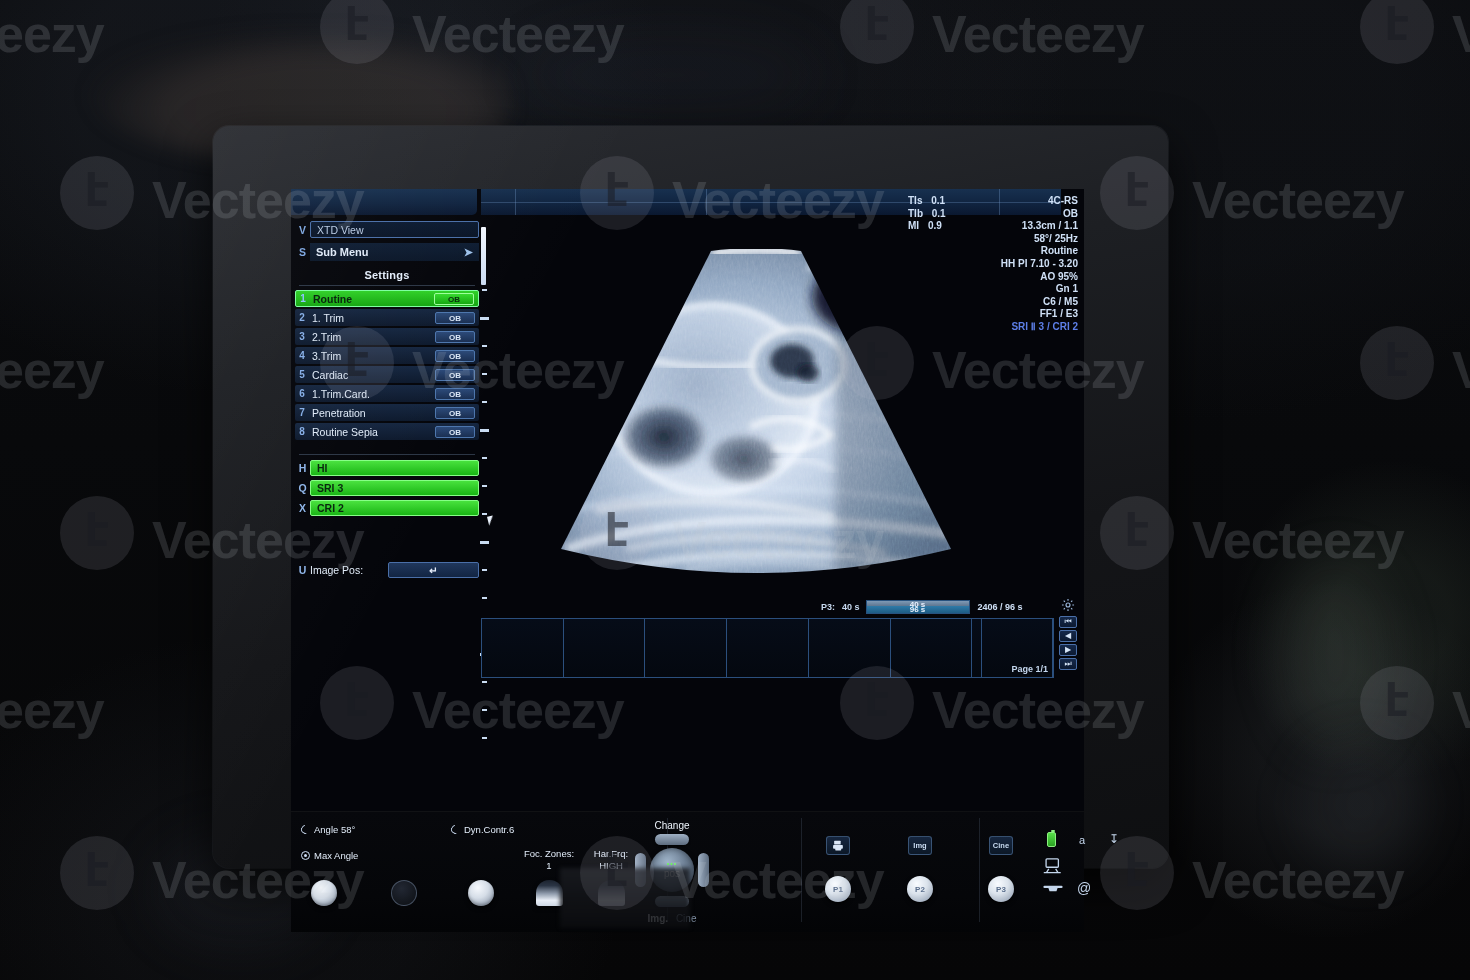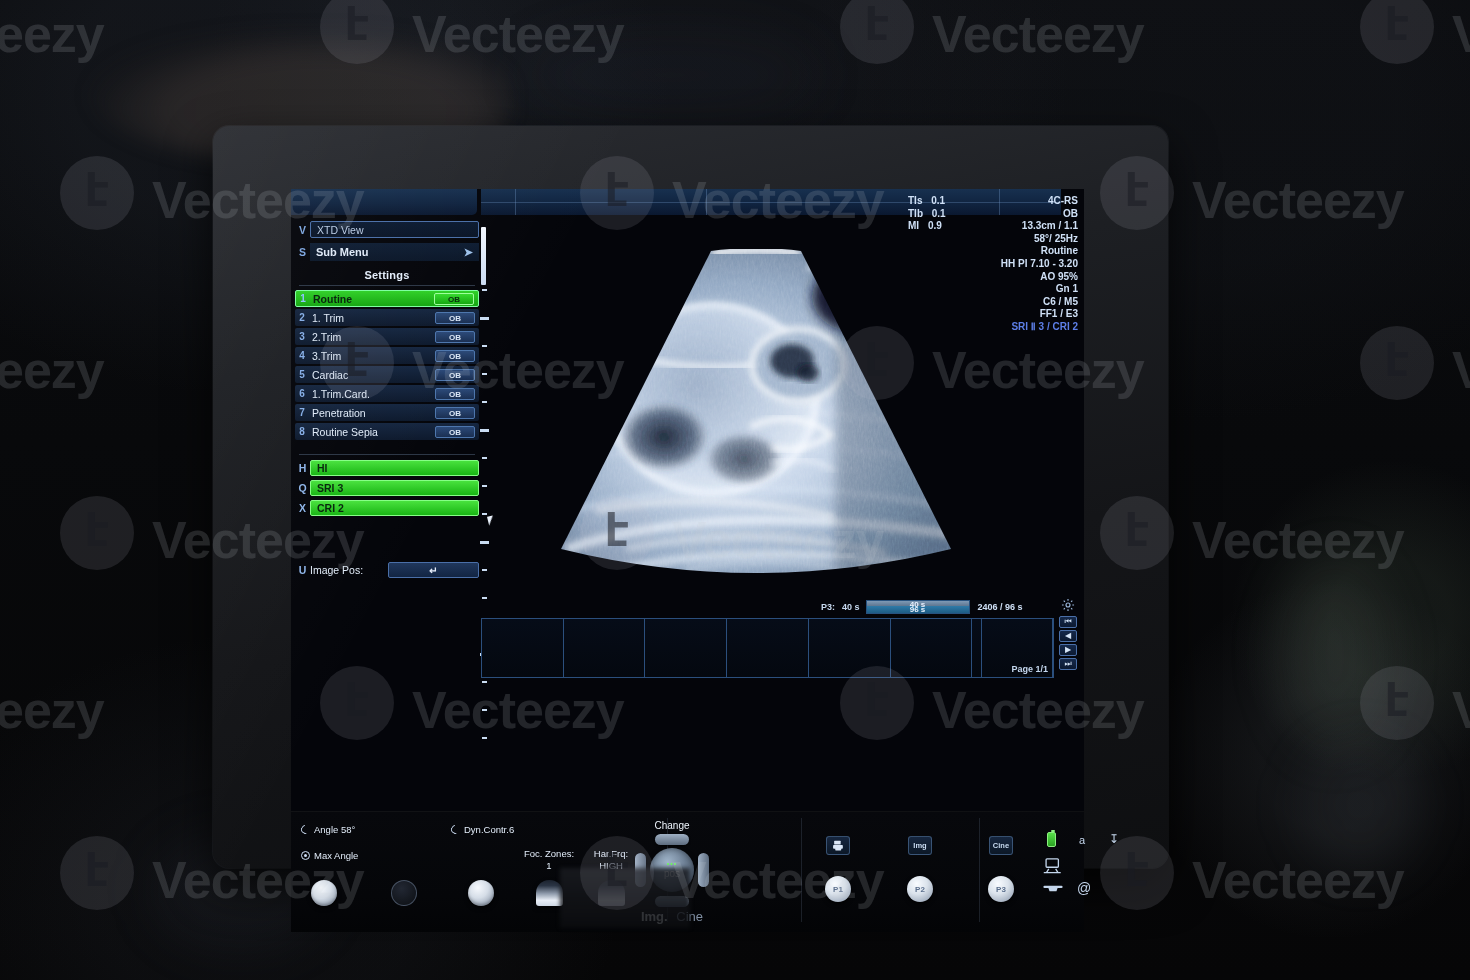--- a/index.html
+++ b/index.html
@@ -283,21 +283,21 @@
   #joy .padv.right { right:7px; }
   #joy .center {
     position:absolute; left:22px; top:28px; width:44px; height:44px; border-radius:50%;
     background:radial-gradient(circle at 40% 32%, #9fb4c9 0%, #6c7e93 45%, #3d4a5c 100%);
     box-shadow:0 2px 5px rgba(0,0,0,.8), inset 0 0 6px rgba(0,0,0,.4);
     display:flex; align-items:center; justify-content:center; flex-direction:column;
   }
   #joy .center .led { font-size:7px; color:#6dff5a; letter-spacing:1px; line-height:8px; }
   #joy .center .postxt { font-size:10px; color:#f2f7fd; line-height:12px; }
   #joy .cap-bot {
-    position:absolute; left:0; right:0; bottom:0; text-align:center; font-size:13px;
+    position:absolute; left:0; right:0; bottom:0; text-align:center; font-size:10px;
   }
   #joy .cap-bot .img { color:#f1f6fc; font-weight:bold; }
   #joy .cap-bot .cine { color:#8190a4; margin-left:5px; }
 
   
   .sqbtn {
     position:absolute; width:24px; height:19px; border-radius:3px;
     background:linear-gradient(180deg,#16263f,#0c1827);
     border:1px solid rgba(90,125,170,.55);
     display:flex; align-items:center; justify-content:center;

